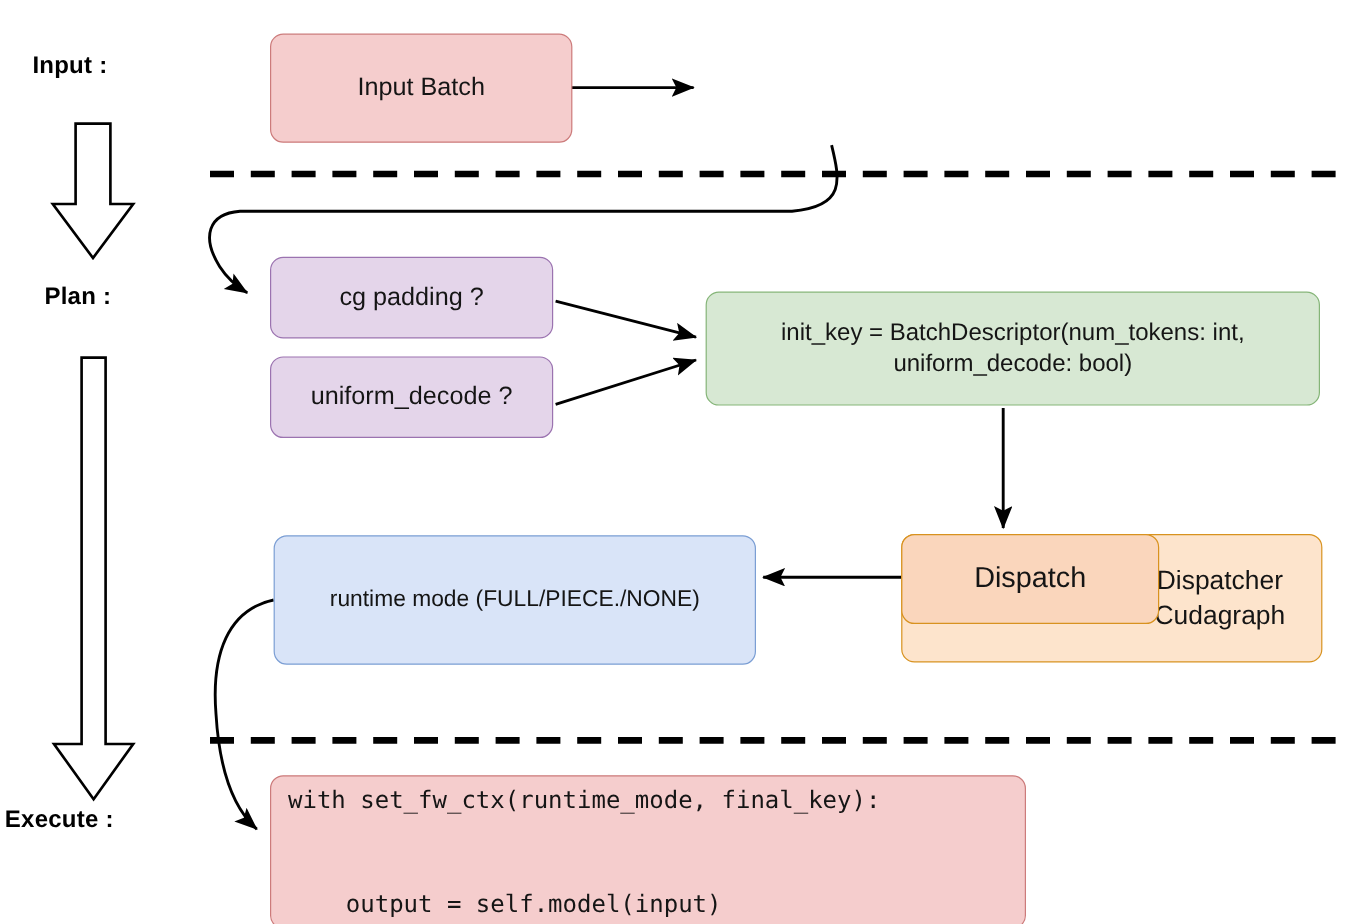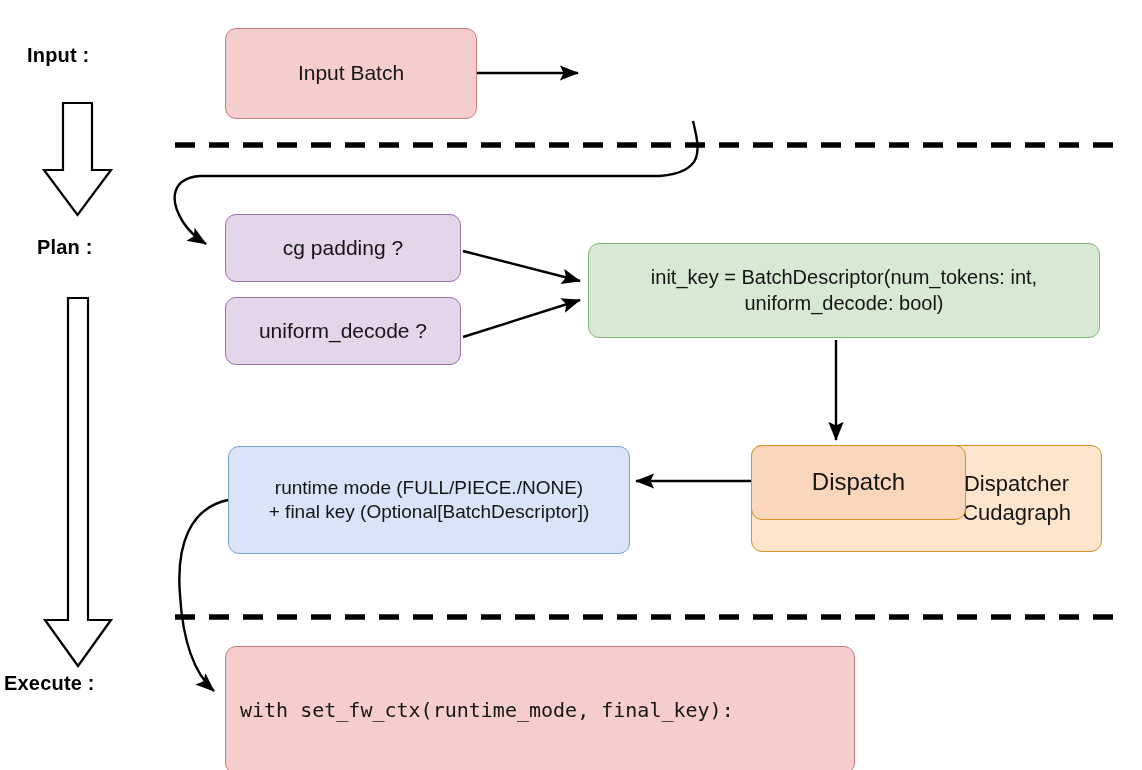--- a/index.html
+++ b/index.html
@@ -130,34 +130,34 @@
   <div class="node node-green" id="n-init-key">
     <span>
       <span class="cell-line">init_key = BatchDescriptor(num_tokens: int,</span>
       <span class="cell-line">uniform_decode: bool)</span>
     </span>
   </div>
 
   <div class="node node-blue" id="n-runtime-mode">
     <span>
       <span class="cell-line">runtime mode (FULL/PIECE./NONE)</span>
-      <span class="cell-line">+ final key (Optional[BatchDescriptor])</span>
     </span>
   </div>
 
   <div class="node node-orange-outer" id="n-cudagraph">
     <span>
       <span class="cell-line">Dispatcher</span>
       <span class="cell-line">Cudagraph</span>
     </span>
   </div>
 
   <div class="node node-orange-inner" id="n-dispatch">
     <span>Dispatch</span>
   </div>
 
   <div class="node node-pink" id="n-exec-code">
     <span>
       <span class="cell-line">with set_fw_ctx(runtime_mode, final_key):</span>
+      <span class="cell-line">    output = self.model(input)</span>
     </span>
   </div>
 
 </div>
 
 </body></html>

